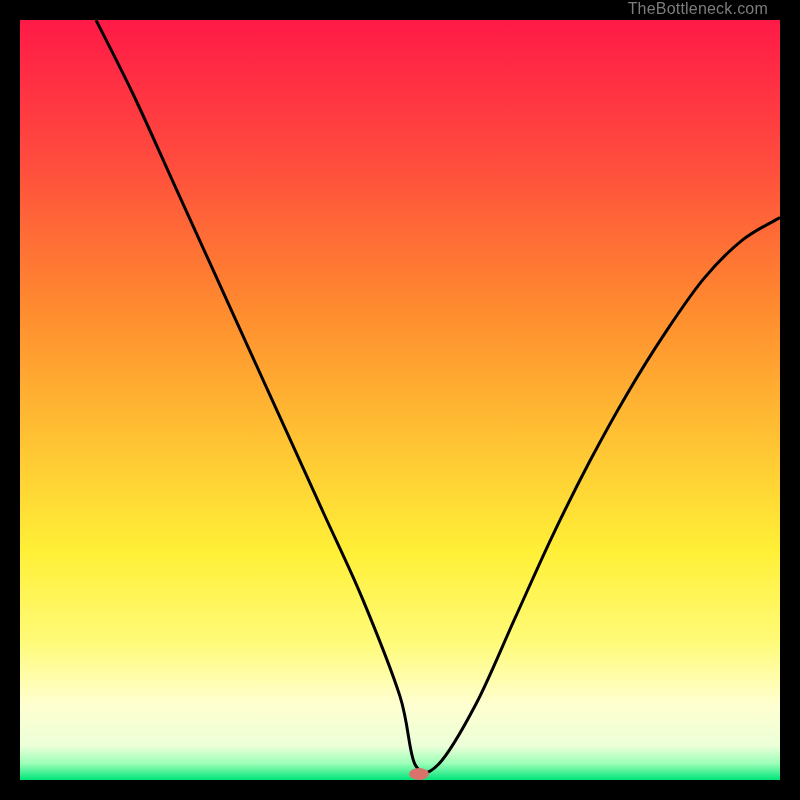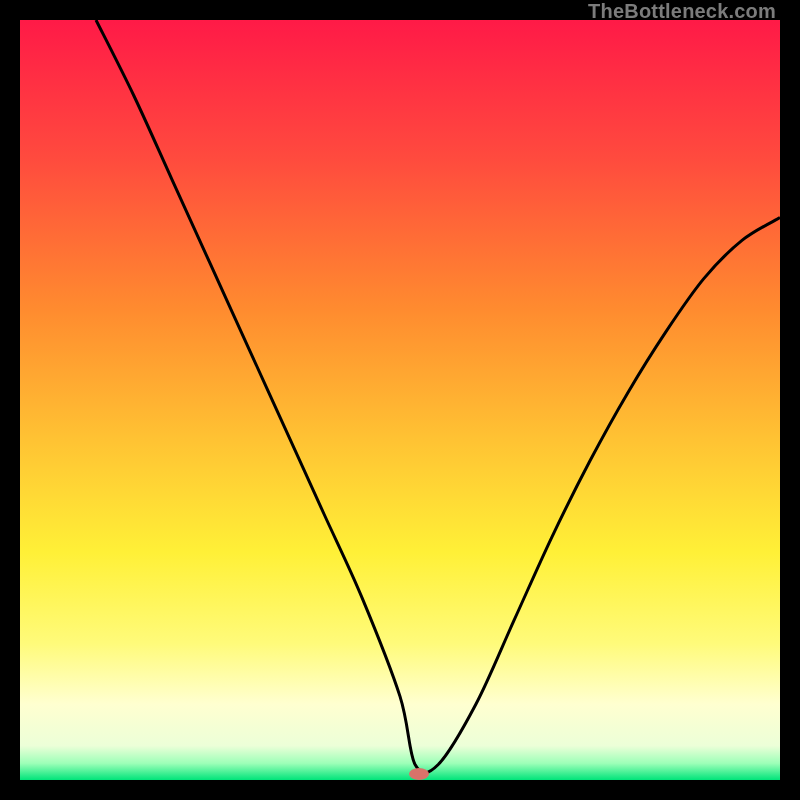--- a/index.html
+++ b/index.html
@@ -21,23 +21,23 @@
     position: absolute;
     left: 20px;
     top: 20px;
     width: 760px;
     height: 760px;
     overflow: hidden;
   }
   .watermark {
     position: absolute;
     top: 0;
-    right: 24px;
-    font-size: 20px;
-    font-weight: 700;
+    right: 32px;
+    font-size: 16px;
+    font-weight: 400;
     color: #7c7c7c;
     letter-spacing: 0.2px;
     z-index: 5;
     user-select: none;
   }
   svg { display:block; }
 </style>
 </head>
 <body>
 

